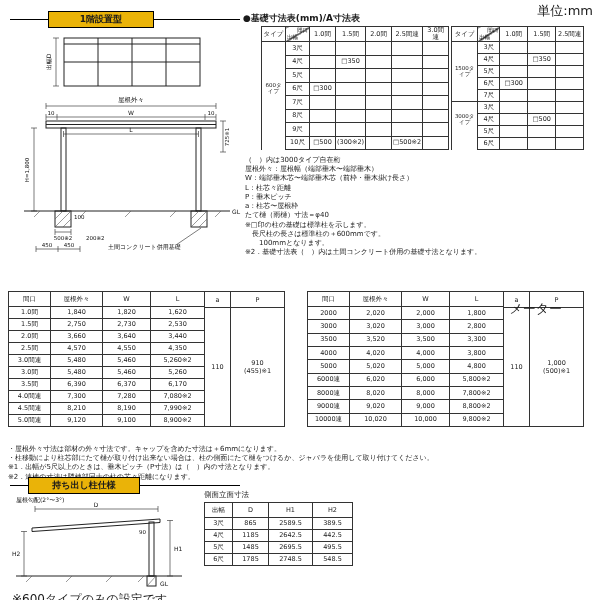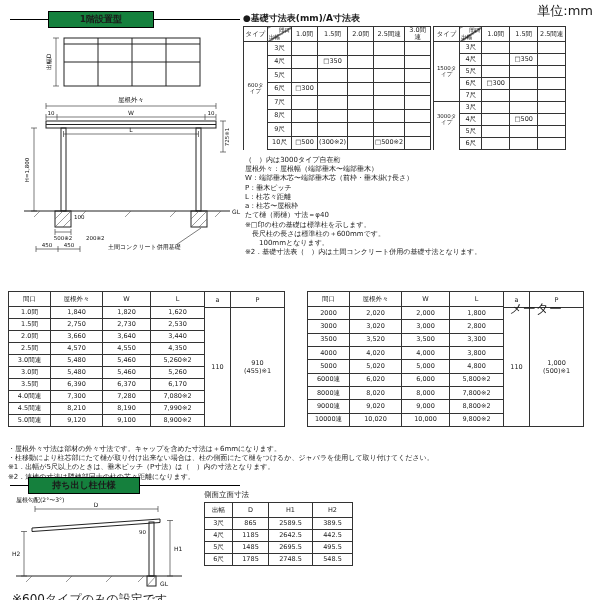--- a/index.html
+++ b/index.html
@@ -2,21 +2,21 @@
 <html><head>
 <meta charset="utf-8">
 <style>
   *{margin:0;padding:0;box-sizing:border-box}
   html,body{width:600px;height:600px}
   body{background:#e8e8e8;font-family:"DejaVu Sans","Liberation Sans",sans-serif;color:#1a1a1a}
   .page{position:relative;width:600px;height:600px;background:#fff;overflow:hidden}
   .abs{position:absolute}
   .sec-title{font-size:9px;font-weight:bold;white-space:nowrap}
   .unit{font-size:13px;white-space:nowrap}
-  .labelbox{position:absolute;z-index:3;background:#15803d;border:1.5px solid #000;font-size:9px;font-weight:bold;display:flex;align-items:center;justify-content:center;white-space:nowrap}
+  .labelbox{position:absolute;z-index:3;background:#eab308;border:1.5px solid #000;font-size:9px;font-weight:bold;display:flex;align-items:center;justify-content:center;white-space:nowrap}
   .topline{position:absolute;border-top:1px solid #000;height:0}
   table.t{border-collapse:collapse;background:#fff;table-layout:fixed}
   table.t th,table.t td{border:1px solid #333;font-size:6.5px;font-weight:normal;text-align:center;padding:0 1px;height:12px;line-height:1.05;overflow:hidden}
   table.t th{height:15px}
   table.t td{white-space:nowrap}
   .fnd th{font-size:6px;white-space:normal}
   .fnd tbody{border-top:1.5px solid #333}
   .fnd tbody td:first-child{border-top:none;border-bottom:none;font-size:5.5px;white-space:normal}
   .diag{position:relative;padding:0;background:linear-gradient(to bottom right,transparent 47%,#333 47%,#333 53%,transparent 53%)}
   .diag .dt{position:absolute;top:1px;right:1px;font-size:5.5px;line-height:1}
@@ -148,21 +148,21 @@
 
       <line x1="185" y1="134" x2="160" y2="151" class="dim"></line>
       <text x="92" y="155" font-size="6">土間コンクリート併用基礎</text>
     </svg>
   </div>
 
   <div class="abs" style="left:243px;top:2px;width:354px;height:284px">
     <div class="unit abs" style="right:4px;top:0">単位:mm</div>
     <div class="sec-title abs" style="left:0;top:10px">●基礎寸法表(mm)/A寸法表</div>
 
-    <div class="abs" style="left:0;top:24px;display:flex;gap:2px">
+    <div class="abs" style="left:18px;top:24px;display:flex;gap:2px">
       <table class="t fnd">
         <thead>
           <tr>
             <th style="width:24px">タイプ</th>
             <th class="diag" style="width:24px">
               <span class="dt">間口</span>
               <span class="db">出幅</span>
             </th>
             <th style="width:26px">1.0間</th>
             <th style="width:26px">1.5間</th>
@@ -327,22 +327,22 @@
               <td></td>
             </tr>
           </tbody>
       </table>
     </div>
 
     <div class="notes abs" style="left:2px;top:154px;width:350px">
         <div>（　）内は3000タイプ自在桁</div>
         <div>屋根外々：屋根幅（端部垂木〜端部垂木）</div>
         <div>W：端部垂木芯〜端部垂木芯（前枠・垂木掛け長さ）</div>
+        <div>L：柱芯々距離</div>
         <div>P：垂木ピッチ</div>
-        <div>L：柱芯々距離</div>
         <div>a：柱芯〜屋根枠</div>
         <div>たて樋（雨樋）寸法＝φ40</div>
         <div>※□印の柱の基礎は標準柱を示します。</div>
         <div>　長尺柱の長さは標準柱の＋600mmです。</div>
         <div>　　100mmとなります。</div>
         <div>※2．基礎寸法表（　）内は土間コンクリート併用の基礎寸法となります。</div>
       </div>
   </div>
 
   <div class="abs" style="left:8px;top:288px;width:584px">

